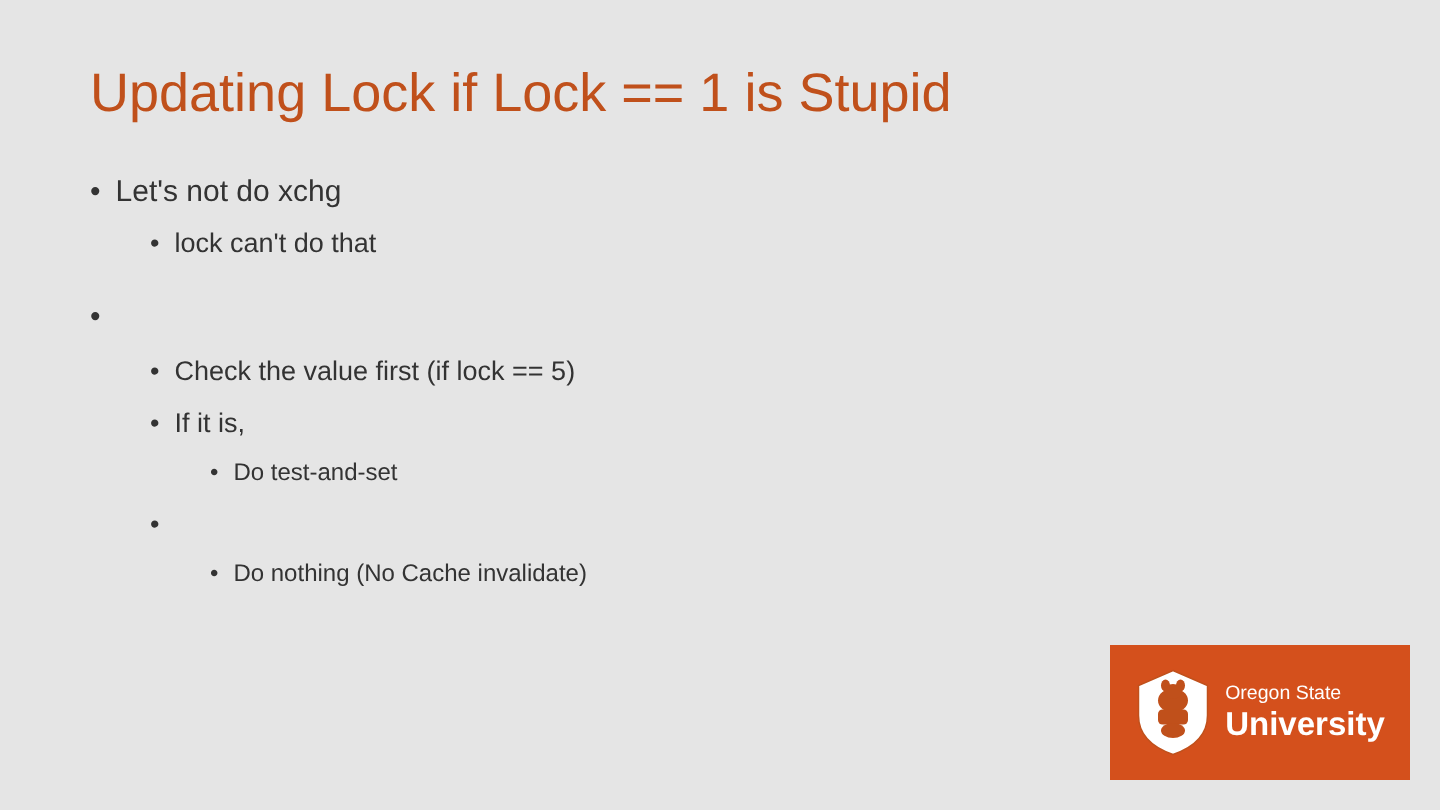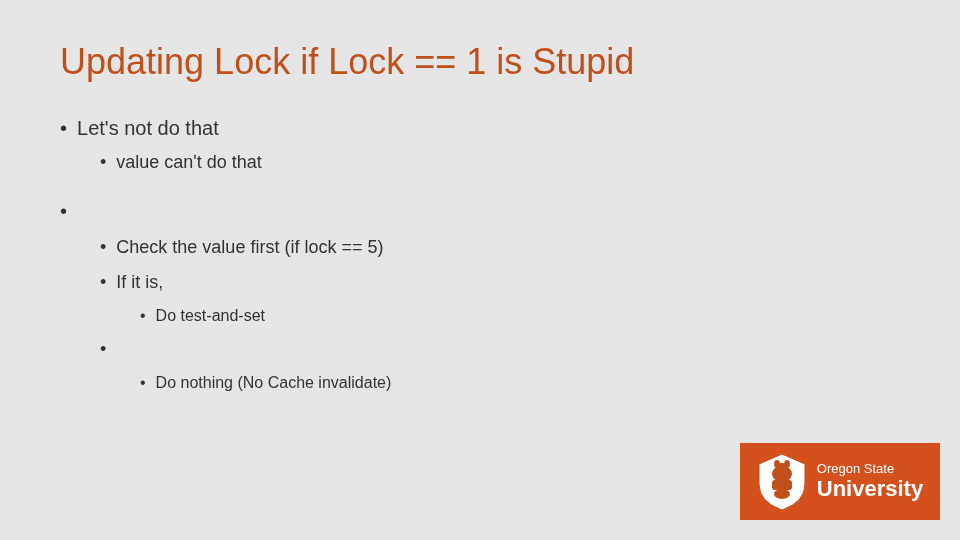--- a/index.html
+++ b/index.html
@@ -87,21 +87,21 @@
       margin-bottom: 8px;
     }
 
     
     .osu-logo {
       position: absolute;
       bottom: 20px;
       right: 20px;
       background: #d4501c;
       width: 200px;
-      height: 77px;
+      height: 90px;
       display: flex;
       align-items: center;
       justify-content: center;
       padding: 8px 12px;
       gap: 10px;
     }
 
     .osu-shield {
       width: 50px;
       height: 60px;
@@ -130,25 +130,25 @@
 
 <div class="slide">
 
   <h1 class="slide-title">Updating Lock if Lock == 1 is Stupid</h1>
 
   <div class="content">
 
     <div class="section-gap">
       <div class="bullet-l1">
         <span class="bullet-dot">•</span>
-        <span>Let's not do that</span>
+        <span>Let's not do xchg</span>
       </div>
       <div class="bullet-l2">
         <span class="bullet-dot">•</span>
-        <span>value can't do that</span>
+        <span>lock can't do that</span>
       </div>
     </div>
 
     <div class="section-gap">
       <div class="bullet-l1 small-gap">
         <span class="bullet-dot">•</span>
       </div>
 
       <div class="bullet-l2 small-gap">
         <span class="bullet-dot">•</span>

